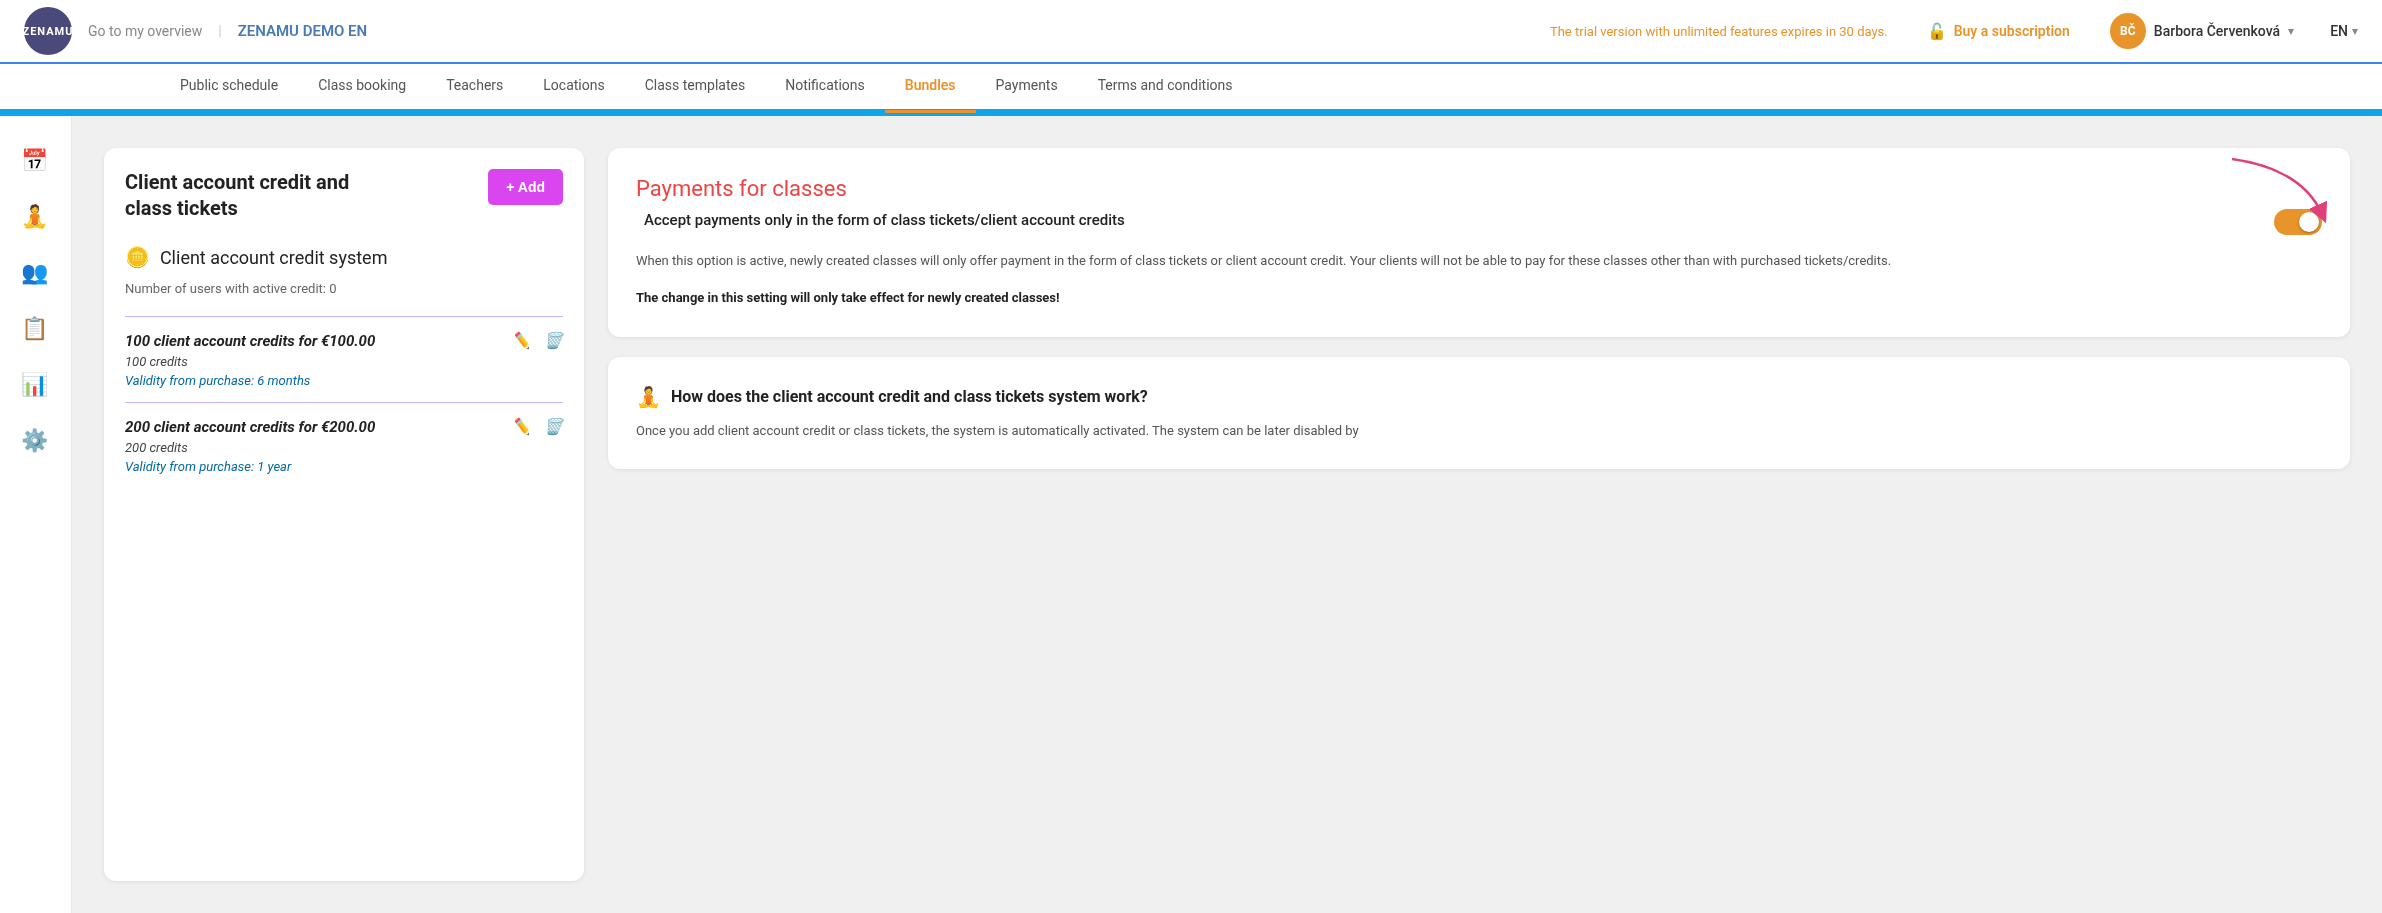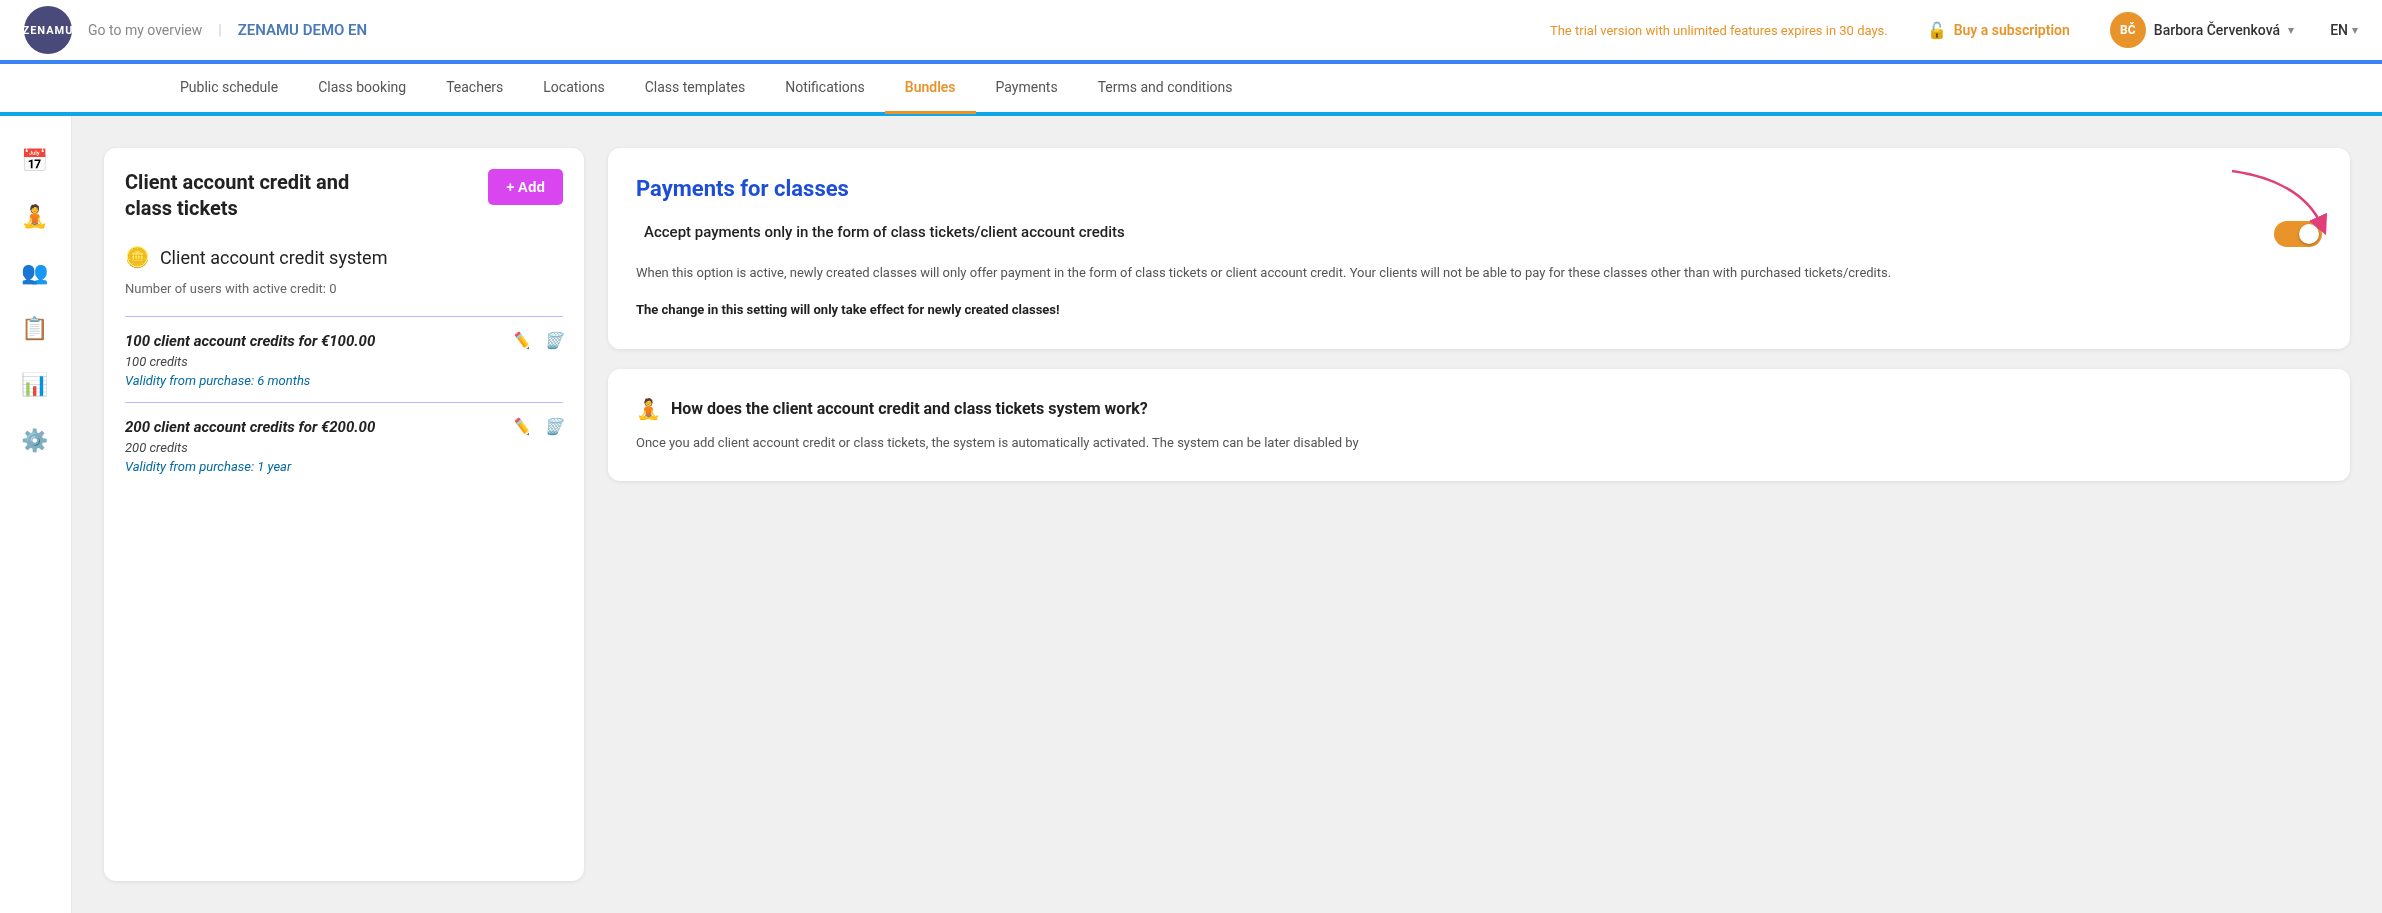--- a/index.html
+++ b/index.html
@@ -5,21 +5,21 @@
     * { box-sizing: border-box; margin: 0; padding: 0; }
     body { font-family: -apple-system, BlinkMacSystemFont, 'Segoe UI', Roboto, sans-serif; background: #f0f0f0; font-size: 14px; color: #333; }
 
     
     .top-bar {
       background: #fff;
       display: flex;
       align-items: center;
       padding: 0 24px;
       height: 64px;
-      border-bottom: 4px solid #3b82f6;
+      border-bottom: 2px solid #3b82f6;
       gap: 20px;
     }
     .logo-area {
       display: flex;
       align-items: center;
       gap: 16px;
     }
     .logo-circle {
       width: 48px;
       height: 48px;
@@ -90,21 +90,21 @@
       align-items: center;
       gap: 4px;
     }
 
     
     .nav-bar {
       background: #fff;
       display: flex;
       align-items: center;
       padding: 0 160px;
-      border-bottom: 4px solid #0ea5e9;
+      border-bottom: 7px solid #0ea5e9;
       height: 52px;
       gap: 0;
     }
     .nav-item {
       padding: 16px 20px;
       font-size: 14px;
       color: #555;
       cursor: pointer;
       border-bottom: 3px solid transparent;
       white-space: nowrap;
@@ -254,23 +254,23 @@
       gap: 20px;
     }
     .right-card {
       background: #fff;
       border-radius: 12px;
       padding: 28px;
       box-shadow: 0 1px 4px rgba(0,0,0,0.08);
     }
     .right-card-title {
       font-size: 22px;
-      font-weight: 700;
-      color: #1d4ed8;
-      margin-bottom: 20px;
+      font-weight: 400;
+      color: #ef4444;
+      margin-bottom: 8px;
     }
 
     .payment-setting {
       display: flex;
       justify-content: space-between;
       align-items: flex-start;
       margin-bottom: 16px;
       margin-left: 8px;
     }
     .payment-setting-text {

